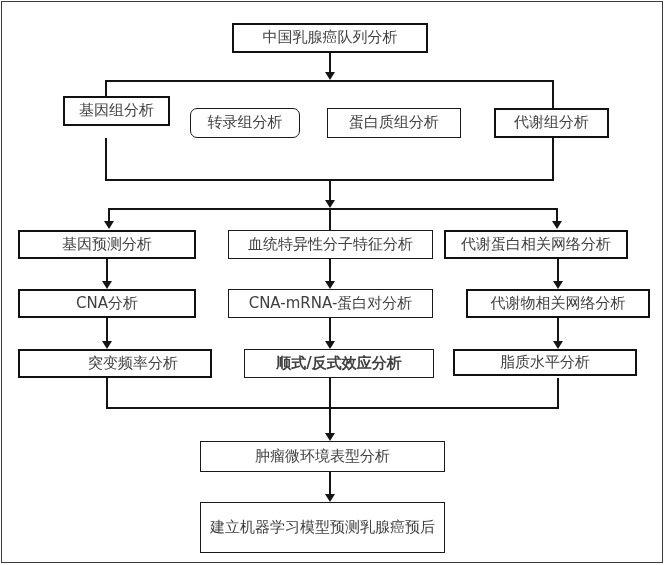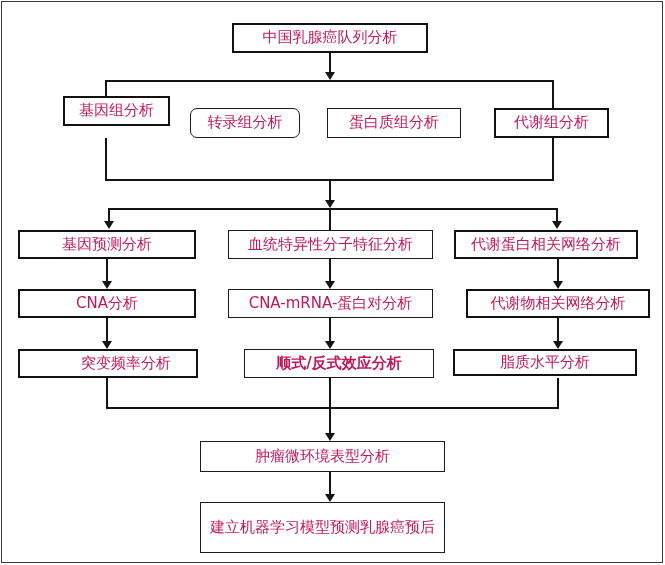--- a/index.html
+++ b/index.html
@@ -29,21 +29,21 @@
   }
   .node {
     position: absolute;
     box-sizing: border-box;
     background: #ffffff;
     border: 1px solid #1a1a1a;
     display: flex;
     align-items: center;
     justify-content: center;
     text-align: center;
-    color: #be185d;
+    color: #404040;
     font-size: 15px;
     line-height: 1.18;
     letter-spacing: 0px;
     padding: 0 4px;
     z-index: 3;
   }
   .node.bold {
     border-width: 2px;
     border-color: #111111;
   }
@@ -103,33 +103,33 @@
   <div class="arrow-head" style="left:552px; top:221px;"></div>
 
   <div class="node bold" style="left:18px; top:230px; width:178px; height:29px;">基因预测分析</div>
   <div class="seg v" style="left:106px; top:259px; height:28px;"></div>
   <div class="arrow-head" style="left:102px; top:281px;"></div>
 
   <div class="node bold" style="left:18px; top:289px; width:178px; height:29px;">CNA分析</div>
   <div class="seg v" style="left:106px; top:318px; height:29px;"></div>
   <div class="arrow-head" style="left:102px; top:341px;"></div>
 
-  <div class="node bold" style="left:18px; top:349px; width:180px; height:29px;padding-left:40px;">突变频率分析</div>
+  <div class="node bold" style="left:18px; top:349px; width:194px; height:29px;padding-left:40px;">突变频率分析</div>
 
   <div class="node" style="left:228px; top:230px; width:205px; height:29px;">血统特异性分子特征分析</div>
   <div class="seg v" style="left:329px; top:259px; height:28px;"></div>
   <div class="arrow-head" style="left:325px; top:281px;"></div>
 
   <div class="node" style="left:228px; top:289px; width:205px; height:29px;">CNA-mRNA-蛋白对分析</div>
   <div class="seg v" style="left:329px; top:318px; height:29px;"></div>
   <div class="arrow-head" style="left:325px; top:341px;"></div>
 
   <div class="node" style="left:244px; top:349px; width:190px; height:29px;font-weight:bold;">顺式/反式效应分析</div>
 
-  <div class="node bold" style="left:454px; top:230px; width:184px; height:29px;">代谢蛋白相关网络分析</div>
+  <div class="node bold" style="left:444px; top:230px; width:184px; height:29px;">代谢蛋白相关网络分析</div>
   <div class="seg v" style="left:557px; top:259px; height:28px;"></div>
   <div class="arrow-head" style="left:553px; top:281px;"></div>
 
   <div class="node bold" style="left:466px; top:289px; width:184px; height:29px;">代谢物相关网络分析</div>
   <div class="seg v" style="left:557px; top:318px; height:29px;"></div>
   <div class="arrow-head" style="left:553px; top:341px;"></div>
 
   <div class="node bold" style="left:453px; top:349px; width:184px; height:27px;">脂质水平分析</div>
 
   <div class="seg v" style="left:106px; top:378px; height:31px;"></div>

